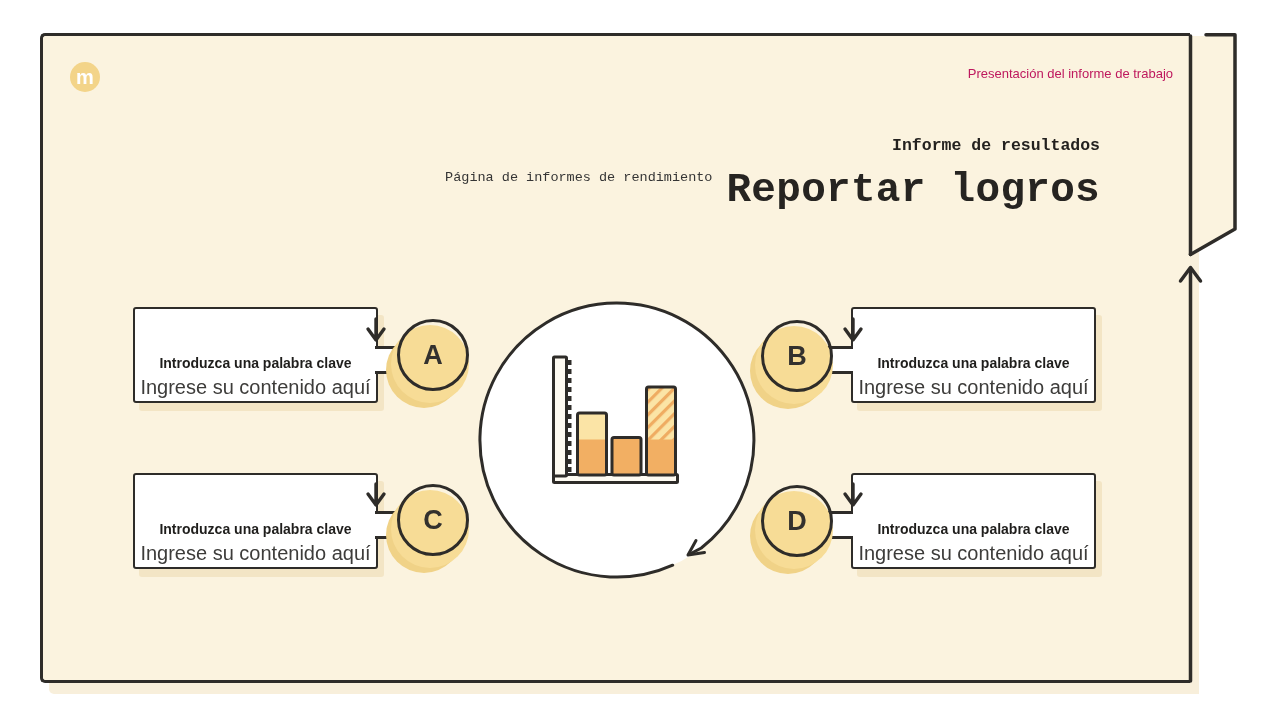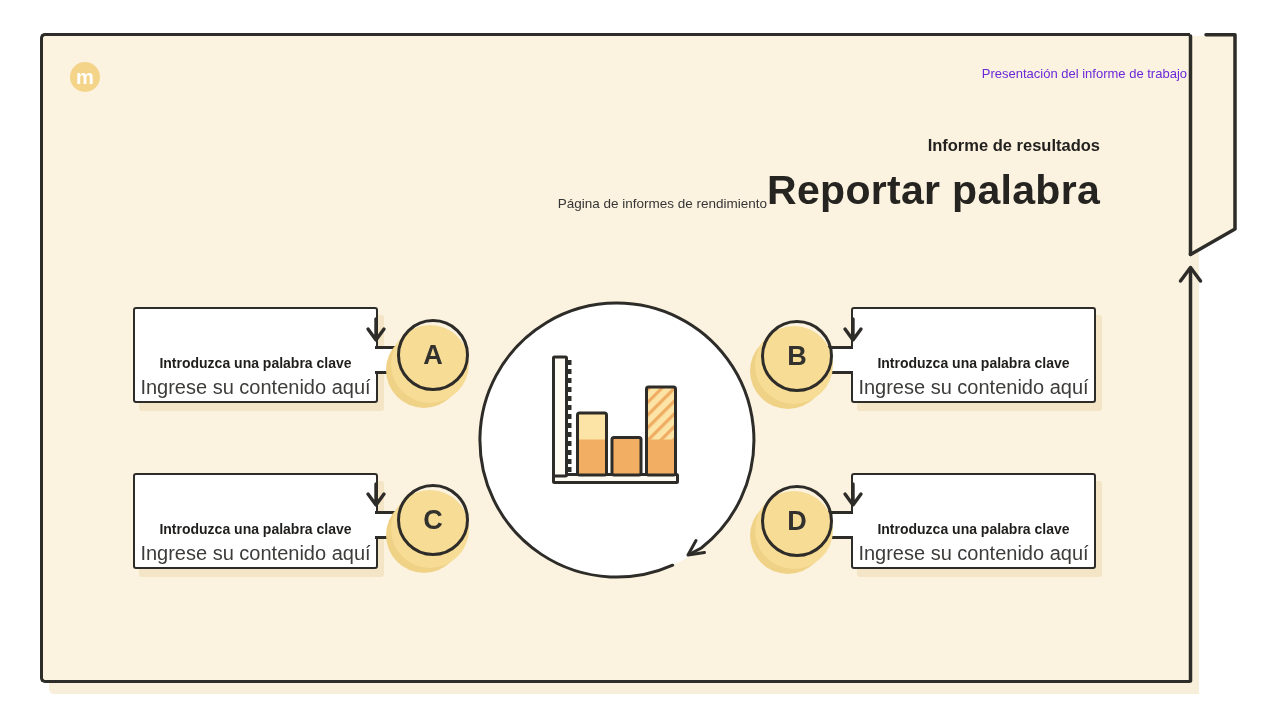--- a/index.html
+++ b/index.html
@@ -16,26 +16,26 @@
   .decor { position:absolute; left:0; top:0; width:1280px; height:720px; pointer-events:none; }
 
   
   .logo {
     position:absolute; left:70px; top:62px; width:30px; height:30px; border-radius:50%;
     background:#F3D489; display:flex; align-items:center; justify-content:center;
     color:#ffffff; font-weight:bold; font-size:20px; line-height:1;
   }
 
   .note {
-    position:absolute; top:66px; right:93px; font-size:13px; color:#6d28d9;
-  }
-
-  .titles { position:absolute; top:136px; right:180px; text-align:right; }
+    position:absolute; top:66px; right:107px; font-size:13px; color:#be185d;
+  }
+
+  .titles { position:absolute; top:136px; right:180px; text-align:right;font-family:Liberation Mono, monospace; }
   .kicker { font-size:16.5px; font-weight:bold; color:#23211F; margin-bottom:15px; }
-  .title-row { display:flex; align-items:flex-end; justify-content:flex-end; gap:0; }
+  .title-row { display:flex; align-items:flex-start; justify-content:flex-end; gap:14px; }
   .side-label { font-size:13.5px; color:#353535; white-space:nowrap; }
   .main-title { font-size:41px; font-weight:800; color:#262421; letter-spacing:0.3px; line-height:1; white-space:nowrap; }
 
   
   .center-label {
     position:absolute; left:517px; top:500px; width:200px; text-align:center;
     font-size:19px; font-weight:bold; color:#2A2824;
   }
   .chart-icon { position:absolute; left:545px; top:350px; }
 
@@ -114,21 +114,21 @@
   <div class="logo">
     <span>m</span>
   </div>
 
   <div class="note">Presentación del informe de trabajo</div>
 
   <div class="titles">
     <div class="kicker">Informe de resultados</div>
     <div class="title-row">
       <span class="side-label">Página de informes de rendimiento</span>
-      <span class="main-title">Reportar palabra</span>
+      <span class="main-title">Reportar logros</span>
     </div>
   </div>
 
   <svg class="chart-icon" width="145" height="140" viewBox="0 0 145 140">
     <defs>
       <pattern id="hx" width="9" height="9" patternUnits="userSpaceOnUse" patternTransform="rotate(45)">
         <rect width="9" height="9" fill="#FBE4A6"></rect>
         <rect width="3.2" height="9" fill="#EFAC62"></rect>
       </pattern>
     </defs>

